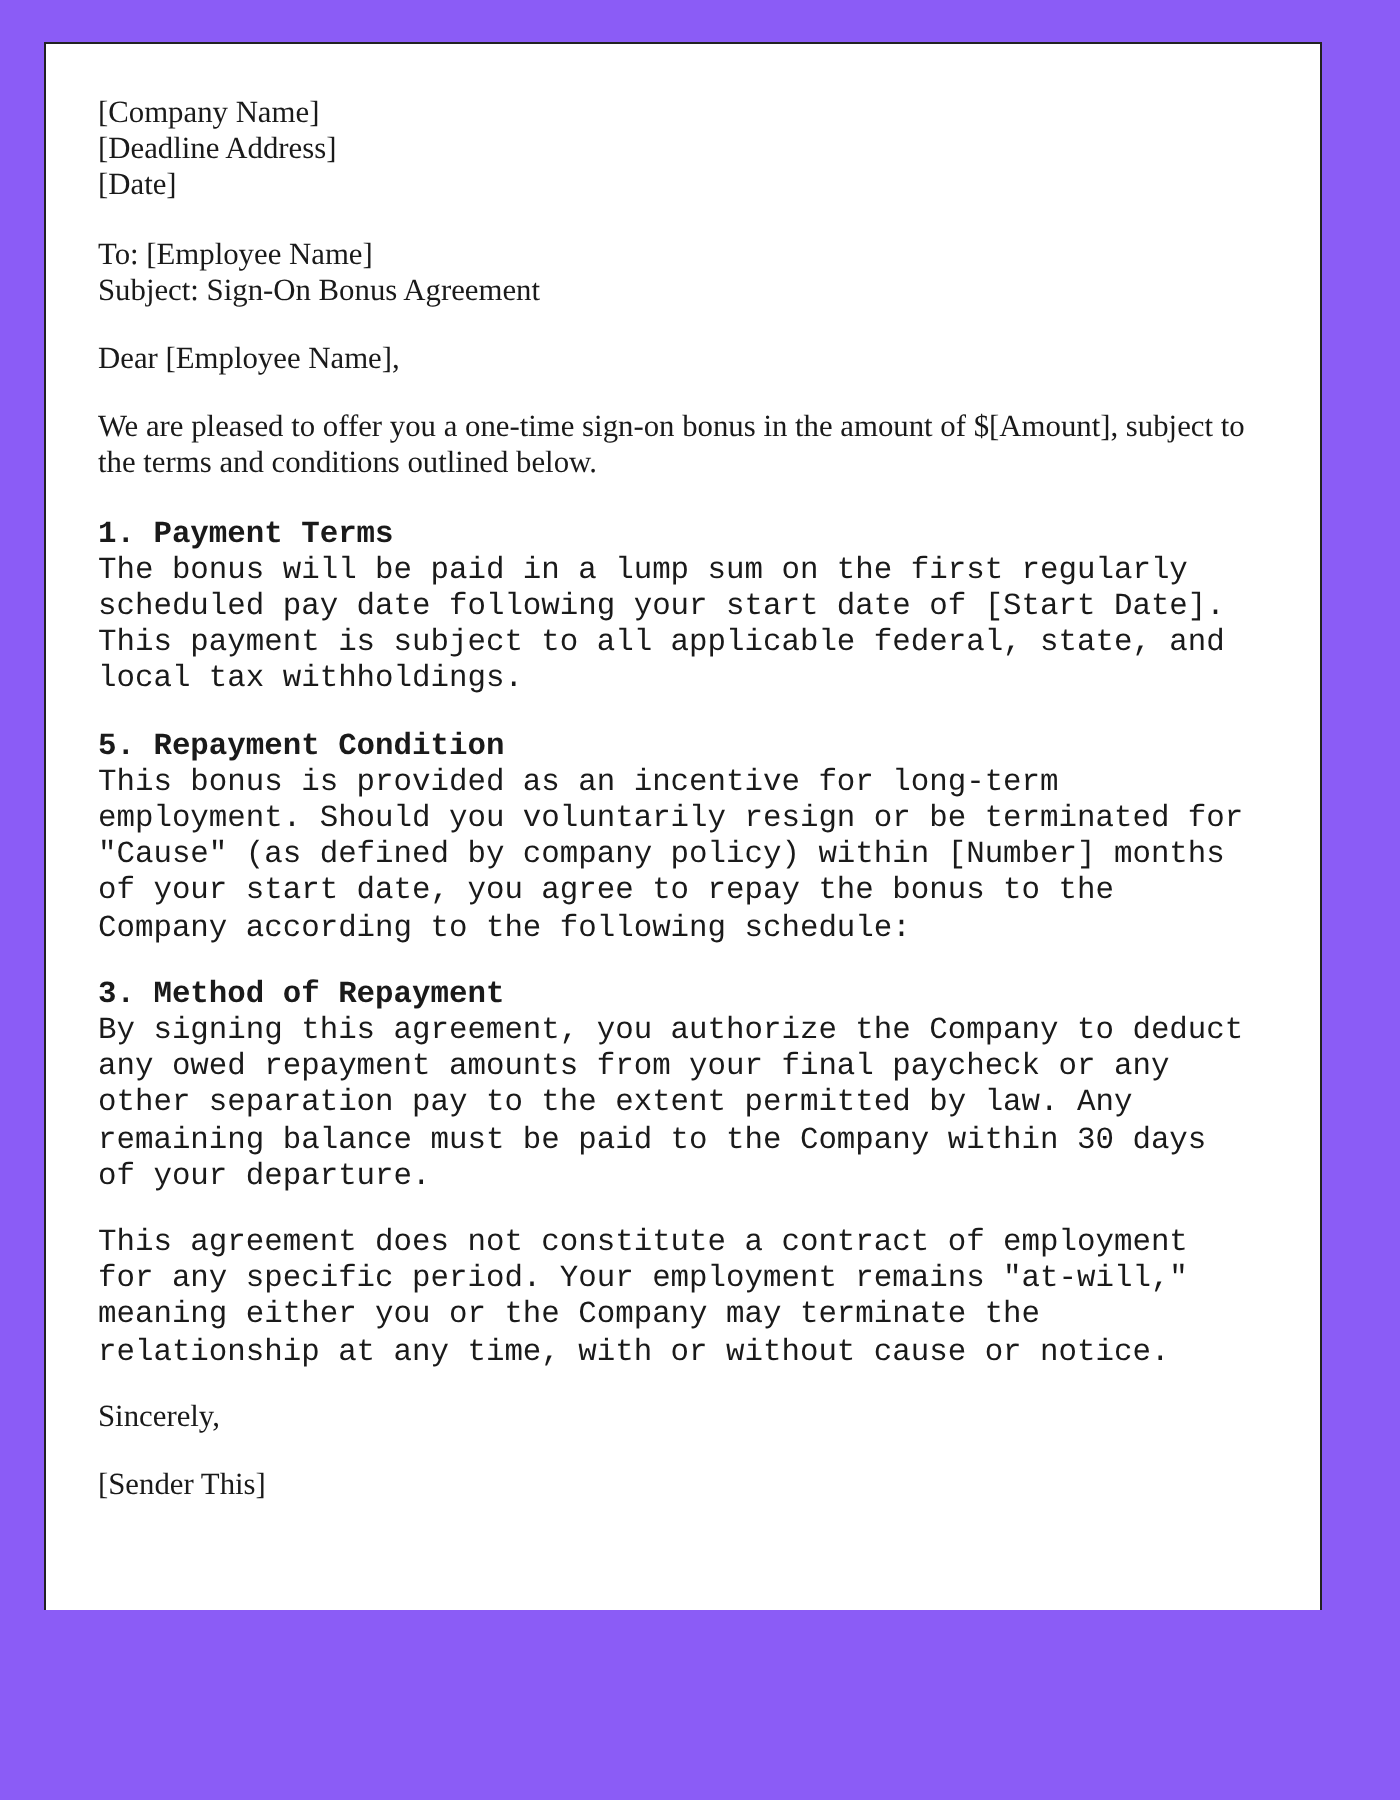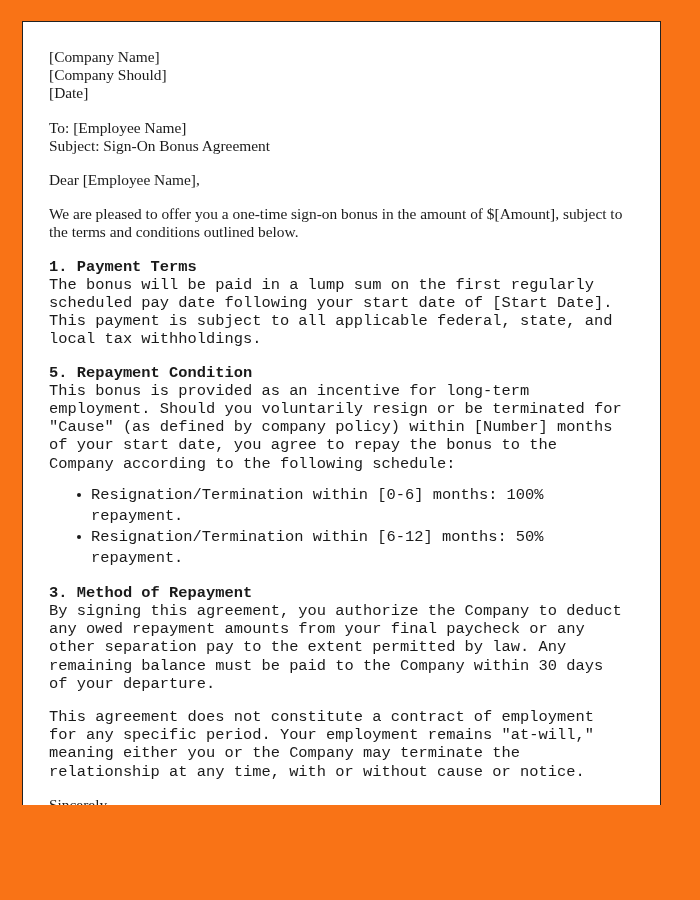--- a/index.html
+++ b/index.html
@@ -12,21 +12,21 @@
     height: 900px;
     overflow: hidden;
     font-family: "Liberation Serif", "DejaVu Serif", serif;
     color: #1a1a1a;
   }
 
   .page-canvas {
     position: relative;
     width: 700px;
     height: 900px;
-    background: #f97316;
+    background: #8b5cf6;
   }
 
   
   .page-sheet {
     position: absolute;
     left: 22px;
     top: 21px;
     width: 639px;
     height: 784px;
     box-sizing: border-box;
@@ -95,21 +95,21 @@
 </style>
 </head>
 <body>
 
 <div class="page-canvas">
   <div class="page-sheet">
     <div class="doc-body">
 
       <div class="block">
         <div class="letter-line">[Company Name]</div>
-        <div class="letter-line">[Company Should]</div>
+        <div class="letter-line">[Deadline Address]</div>
         <div class="letter-line">[Date]</div>
       </div>
 
       <div class="block">
         <div class="letter-line">To: [Employee Name]</div>
         <div class="letter-line">Subject: Sign-On Bonus Agreement</div>
       </div>
 
       <div class="block">
         <div class="letter-line">Dear [Employee Name],</div>
@@ -120,30 +120,20 @@
       </div>
 
       <div class="section">
         <div class="heading">1. Payment Terms</div>
         <p class="para">The bonus will be paid in a lump sum on the first regularly scheduled pay date following your start date of [Start Date]. This payment is subject to all applicable federal, state, and local tax withholdings.</p>
       </div>
 
       <div class="section">
         <div class="heading">5. Repayment Condition</div>
         <p class="para">This bonus is provided as an incentive for long-term employment. Should you voluntarily resign or be terminated for "Cause" (as defined by company policy) within [Number] months of your start date, you agree to repay the bonus to the Company according to the following schedule:</p>
-        <ul class="bullet-list">
-          <li>
-            <span class="bullet-dot"></span>
-            <span class="bullet-text">Resignation/Termination within [0-6] months: 100% repayment.</span>
-          </li>
-          <li>
-            <span class="bullet-dot"></span>
-            <span class="bullet-text">Resignation/Termination within [6-12] months: 50% repayment.</span>
-          </li>
-        </ul>
       </div>
 
       <div class="section">
         <div class="heading">3. Method of Repayment</div>
         <p class="para">By signing this agreement, you authorize the Company to deduct any owed repayment amounts from your final paycheck or any other separation pay to the extent permitted by law. Any remaining balance must be paid to the Company within 30 days of your departure.</p>
       </div>
 
       <div class="section">
         <p class="para">This agreement does not constitute a contract of employment for any specific period. Your employment remains "at-will," meaning either you or the Company may terminate the relationship at any time, with or without cause or notice.</p>
       </div>

